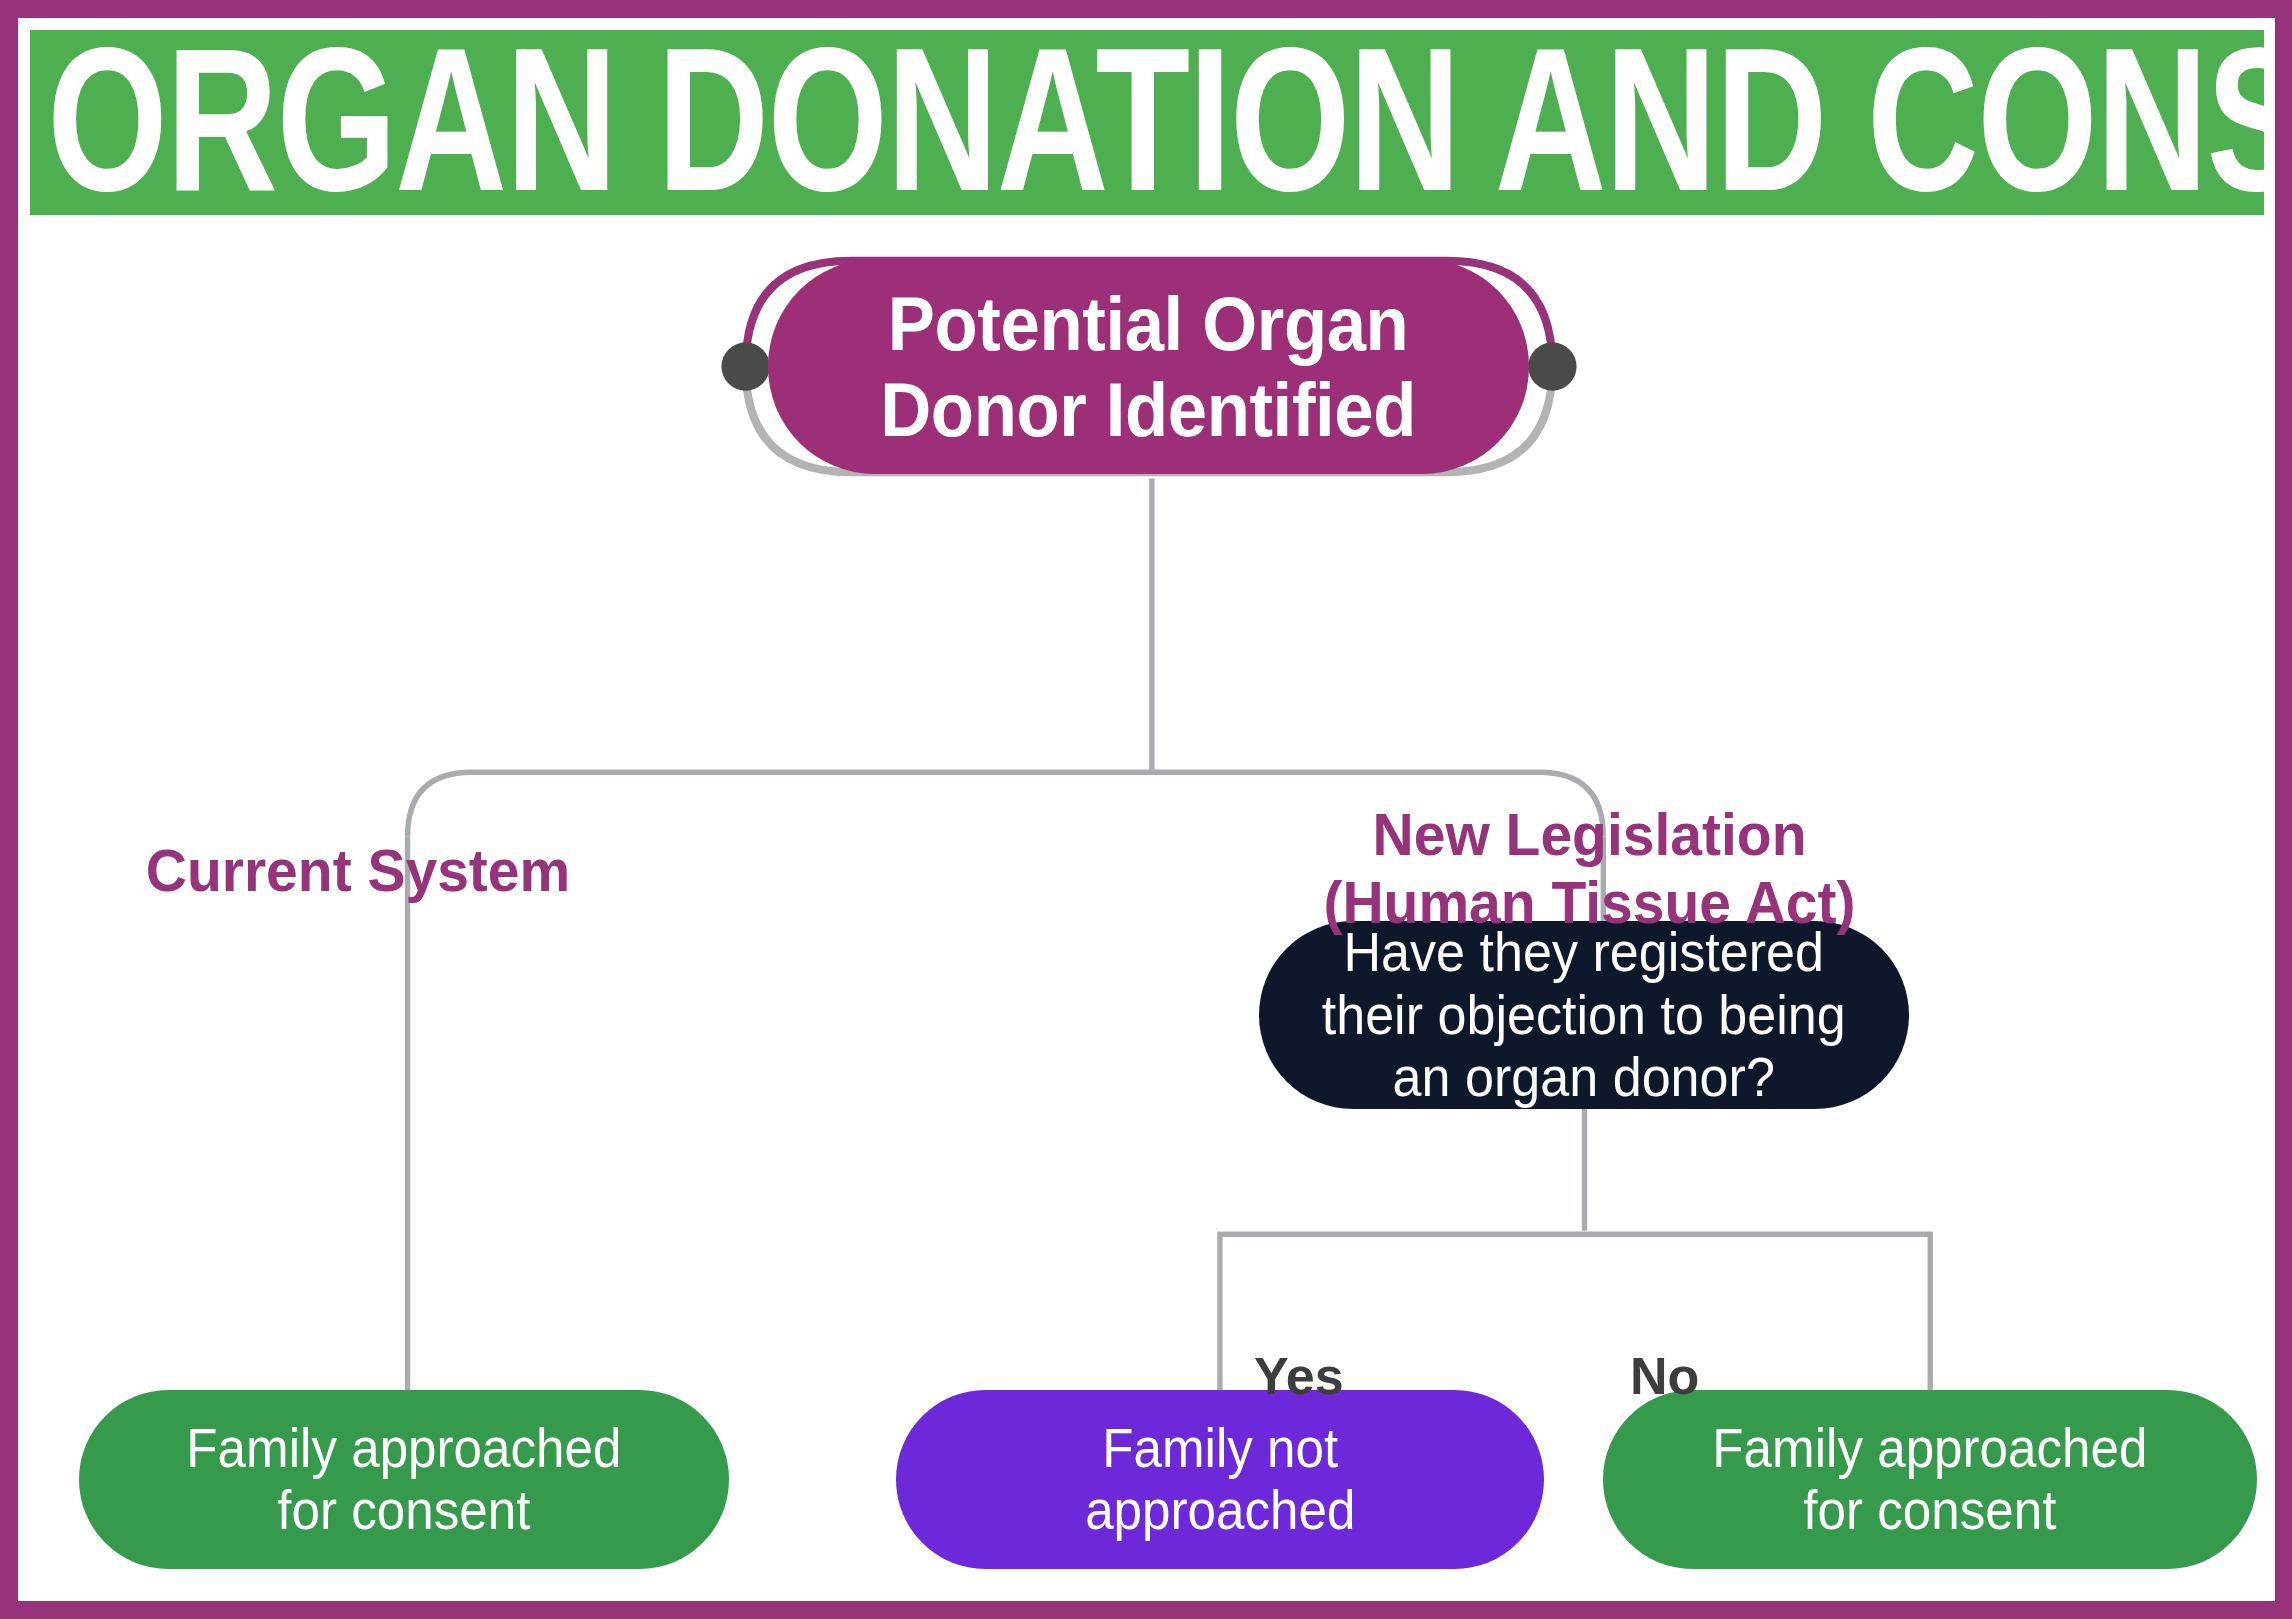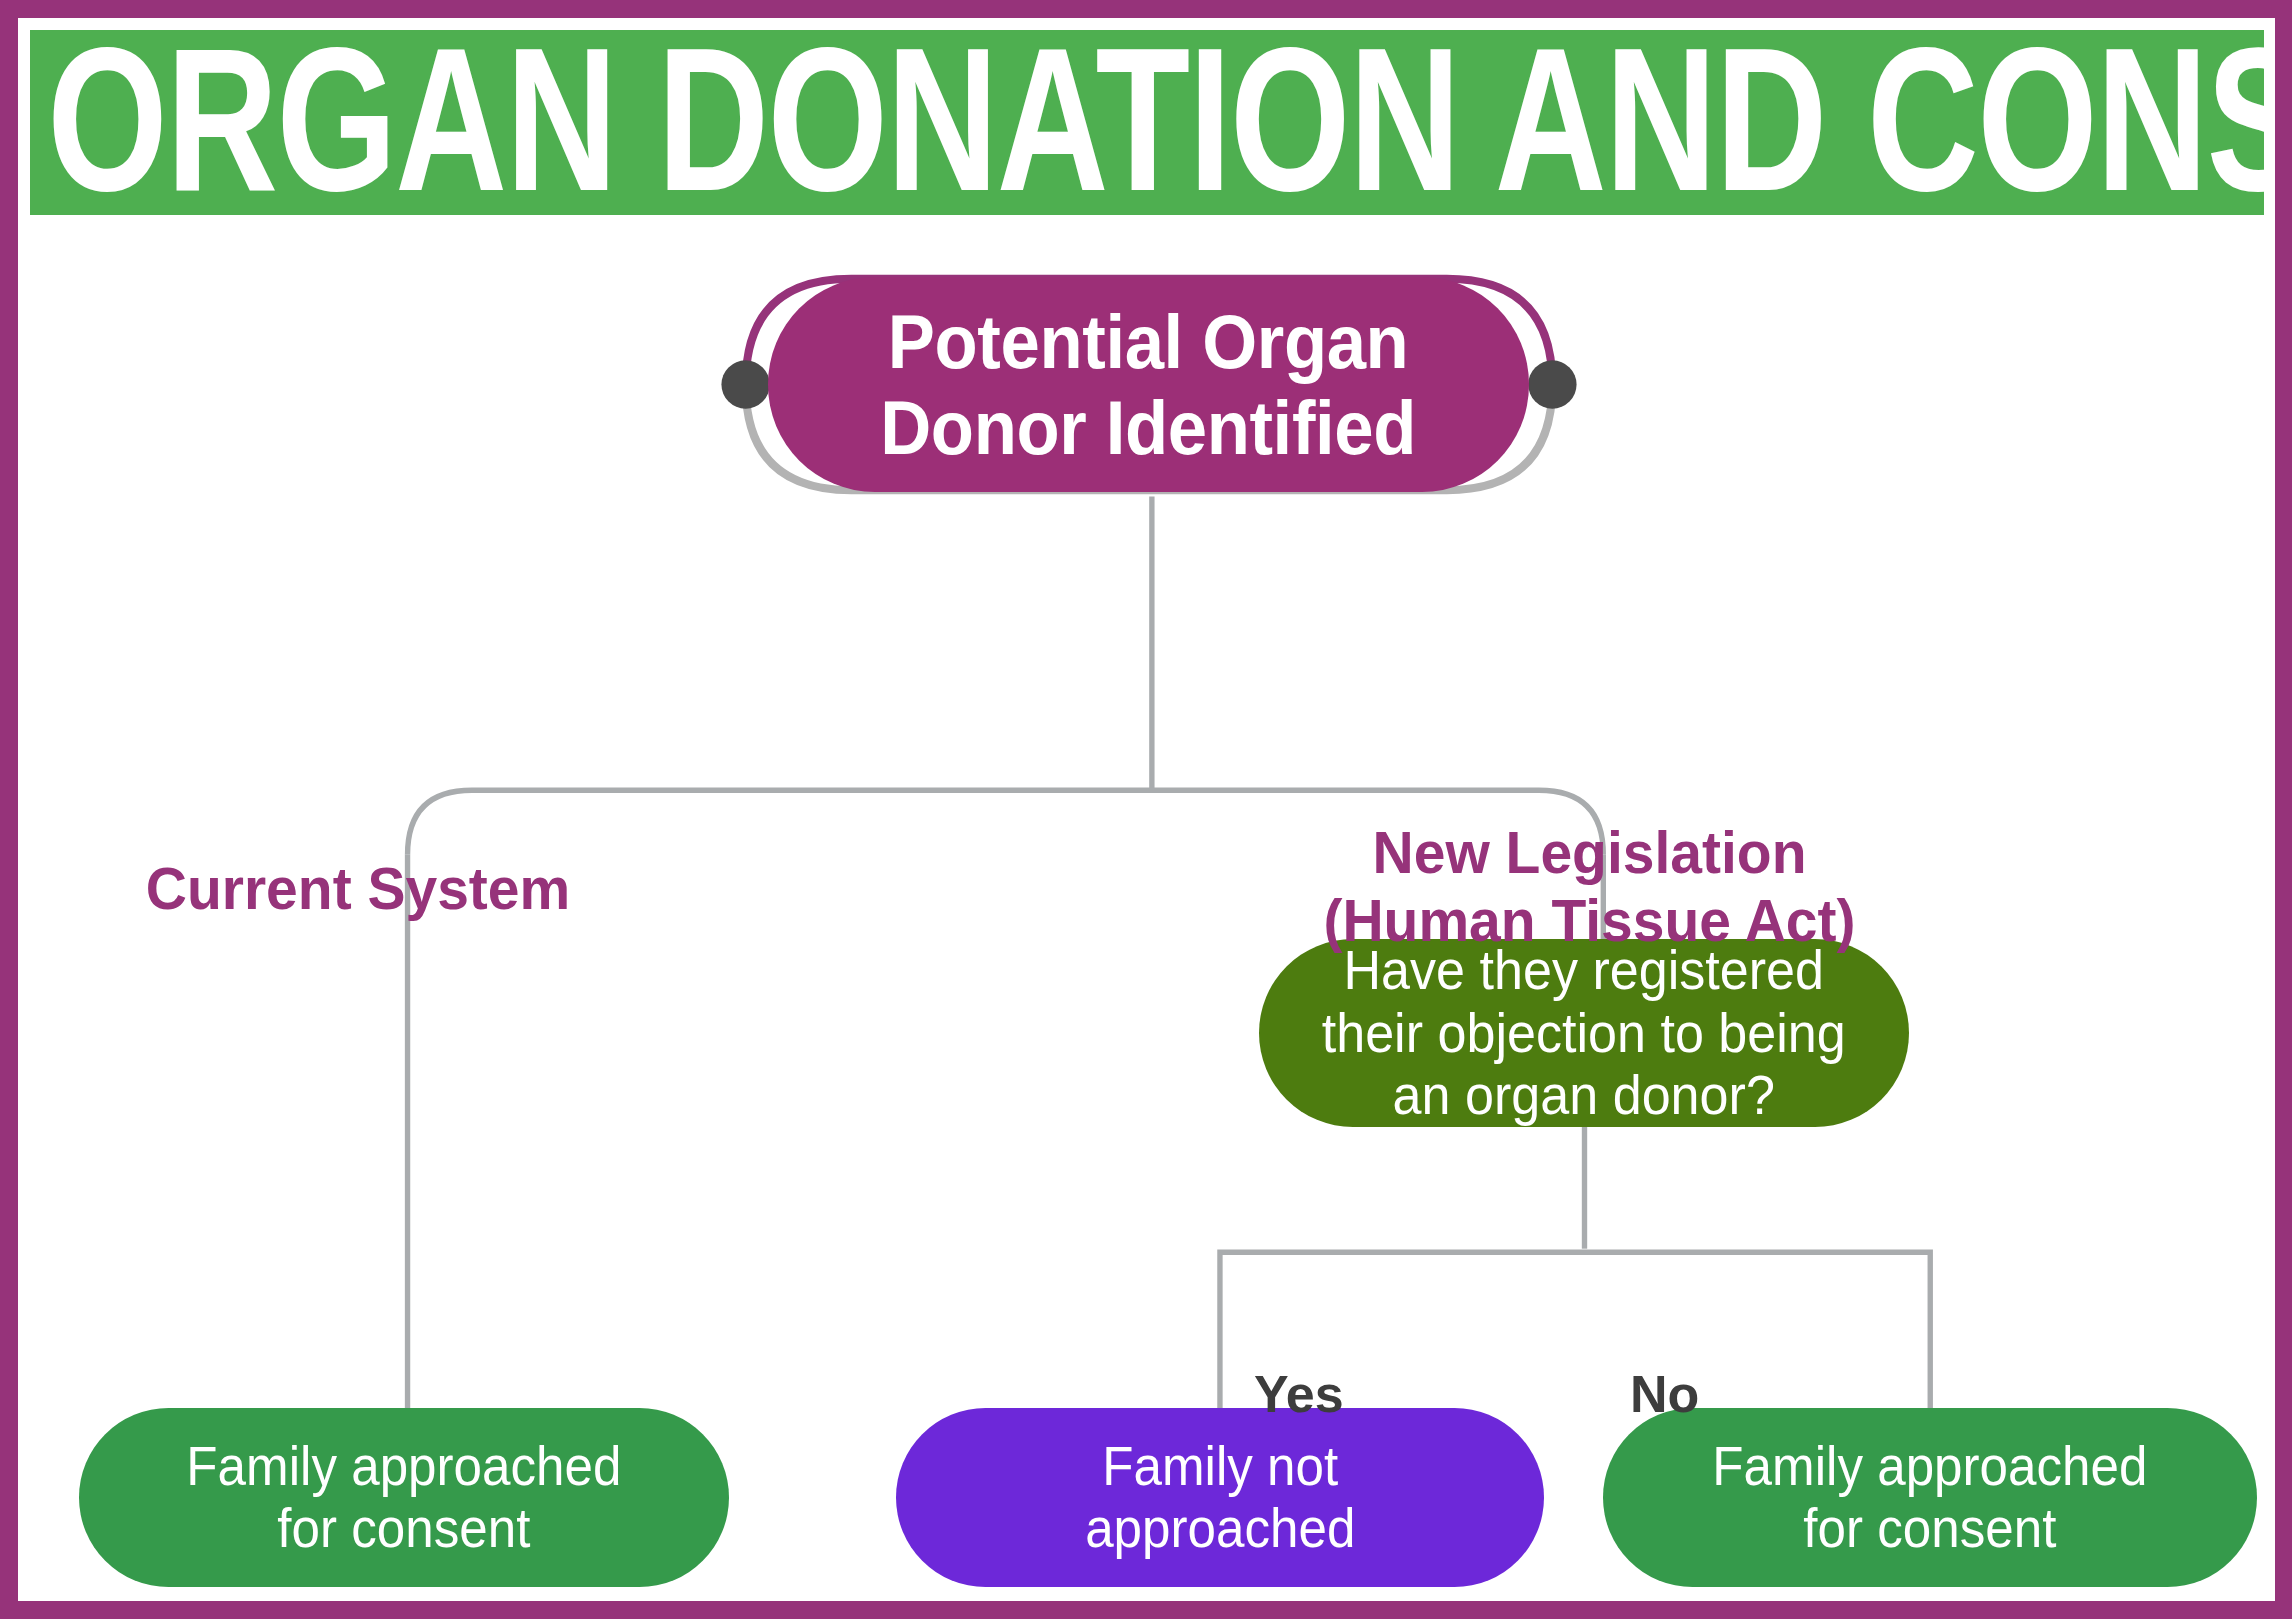--- a/index.html
+++ b/index.html
@@ -56,21 +56,21 @@
     transform: scaleX(0.88) scaleY(1.16);
     transform-origin: left center;
     padding-left: 19.7px;
     margin-top: -5.4px;
   }
 
   
   .canvas {
     position: absolute;
     left: 0;
-    top: 228px;
+    top: 210px;
     width: 2227px;
     height: 1386px;
   }
 
   
   .connectors {
     position: absolute;
     left: 0;
     top: 0;
     width: 2293px;
@@ -118,21 +118,21 @@
     font-weight: bold;
     letter-spacing: -0.4px;
   }
 
   
   .node-decision {
     left: 1259px;
     top: 711px;
     width: 650px;
     height: 188px;
-    background: #4d7c0f;
+    background: #0f172a;
     border-radius: 94px;
   }
   .node-decision .node-text {
     font-size: 56px;
     font-weight: normal;
     padding: 0 23px;
   }
 
   
   .node-bottom {

